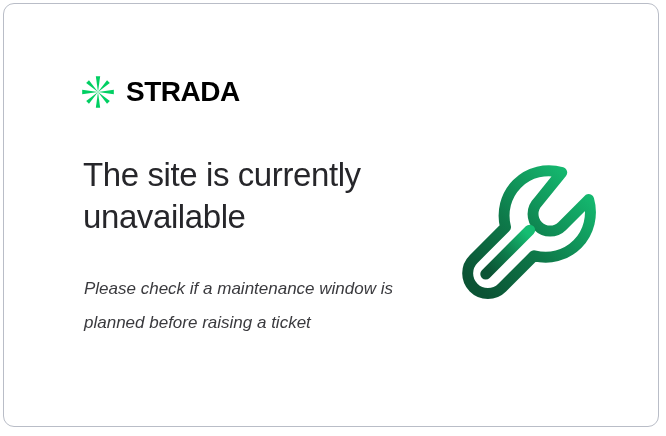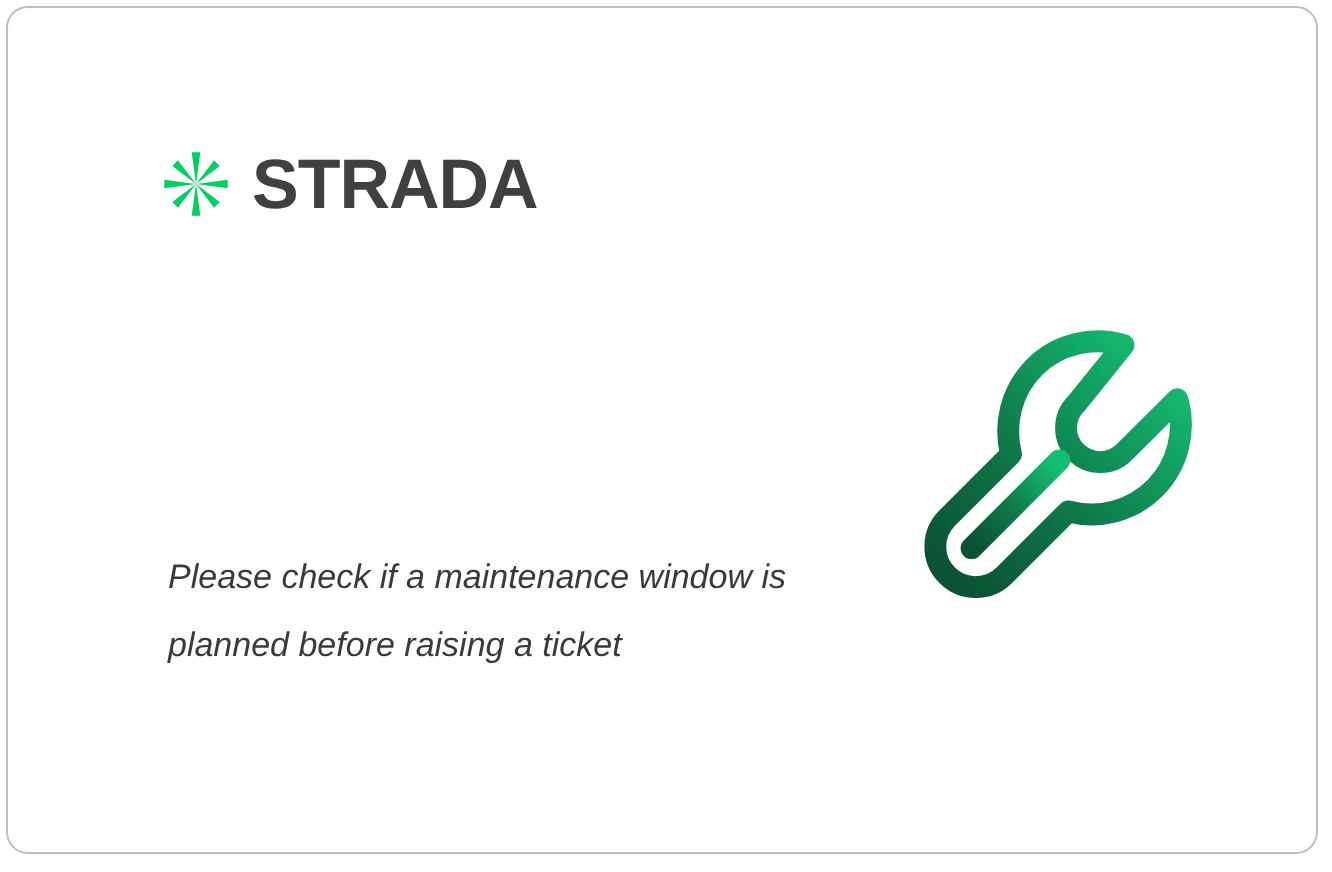--- a/index.html
+++ b/index.html
@@ -45,24 +45,24 @@
     gap: 10px;
   }
   .logo-mark {
     width: 36px;
     height: 36px;
     display: block;
     flex: 0 0 auto;
   }
   .logo-word {
     font-family: "Liberation Sans", "DejaVu Sans", sans-serif;
-    font-size: 35px;
+    font-size: 28px;
     font-weight: bold;
     letter-spacing: -0.5px;
-    color: #404040;
+    color: #000000;
     line-height: 1;
     white-space: nowrap;
   }
 
   
   .headline {
     position: absolute;
     left: 79px;
     top: 150px;
     width: 330px;
@@ -125,20 +125,21 @@
               <polygon points="50,50 91,44.5 91,55.5"></polygon>
               <polygon points="50,50 55.5,91 44.5,91"></polygon>
               <polygon points="50,50 9,55.5 9,44.5"></polygon>
             </g>
           </g>
         </svg>
       </span>
       <span class="logo-word">STRADA</span>
     </div>
 
+    <h1 class="headline">The site is currently unavailable</h1>
 
     <p class="body-copy">Please check if a maintenance window is planned before raising a ticket</p>
 
     <div class="wrench">
       <svg viewBox="0 0 100 100" xmlns="http://www.w3.org/2000/svg" aria-hidden="true">
         <defs>
           <linearGradient id="wrenchGrad" x1="0.08" y1="0.95" x2="0.95" y2="0.08">
             <stop offset="0%" stop-color="#0b5334"></stop>
             <stop offset="45%" stop-color="#0e7a4a"></stop>
             <stop offset="100%" stop-color="#15bd72"></stop>

